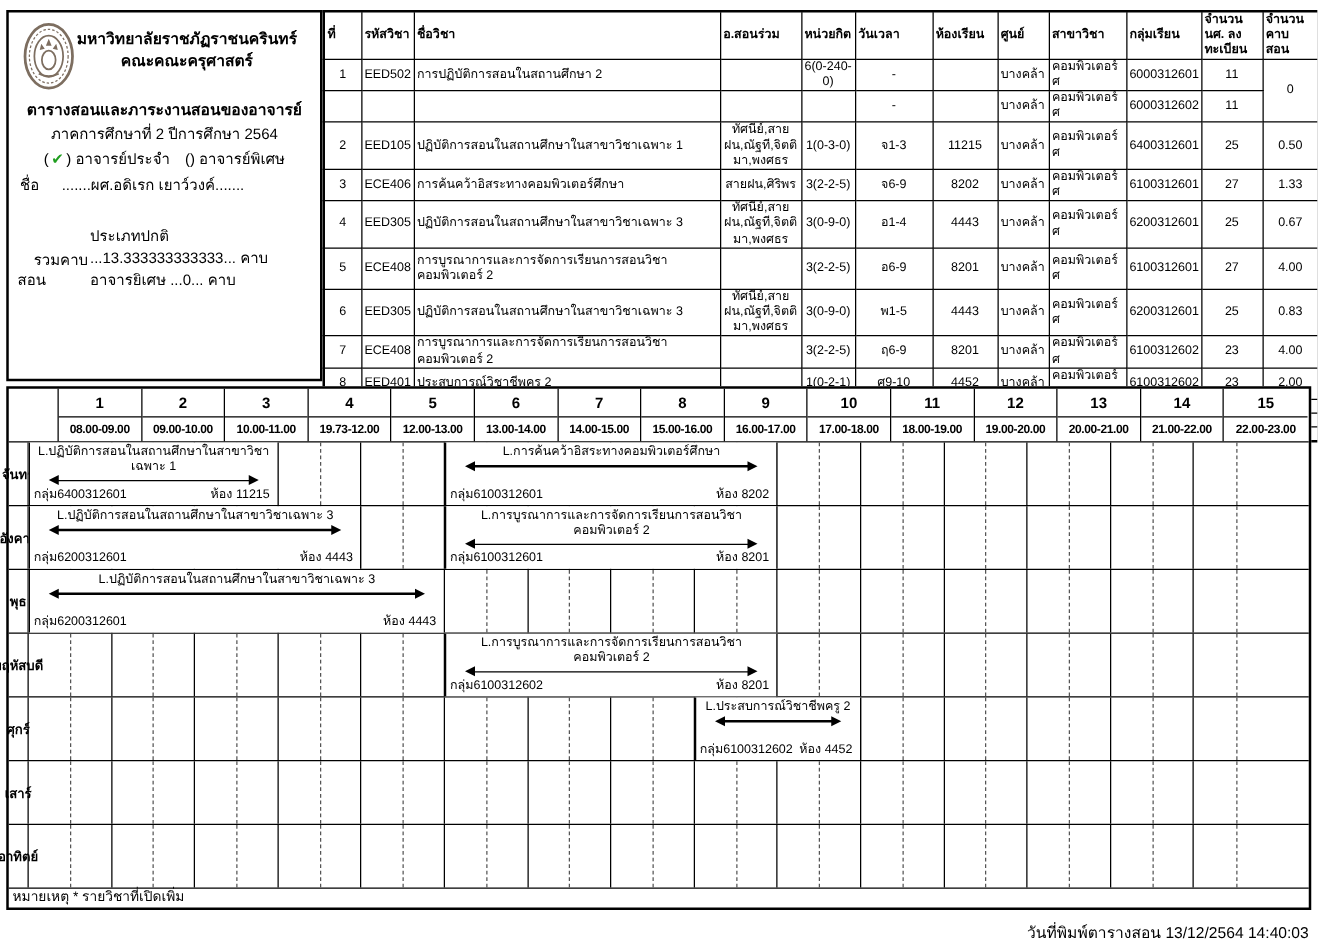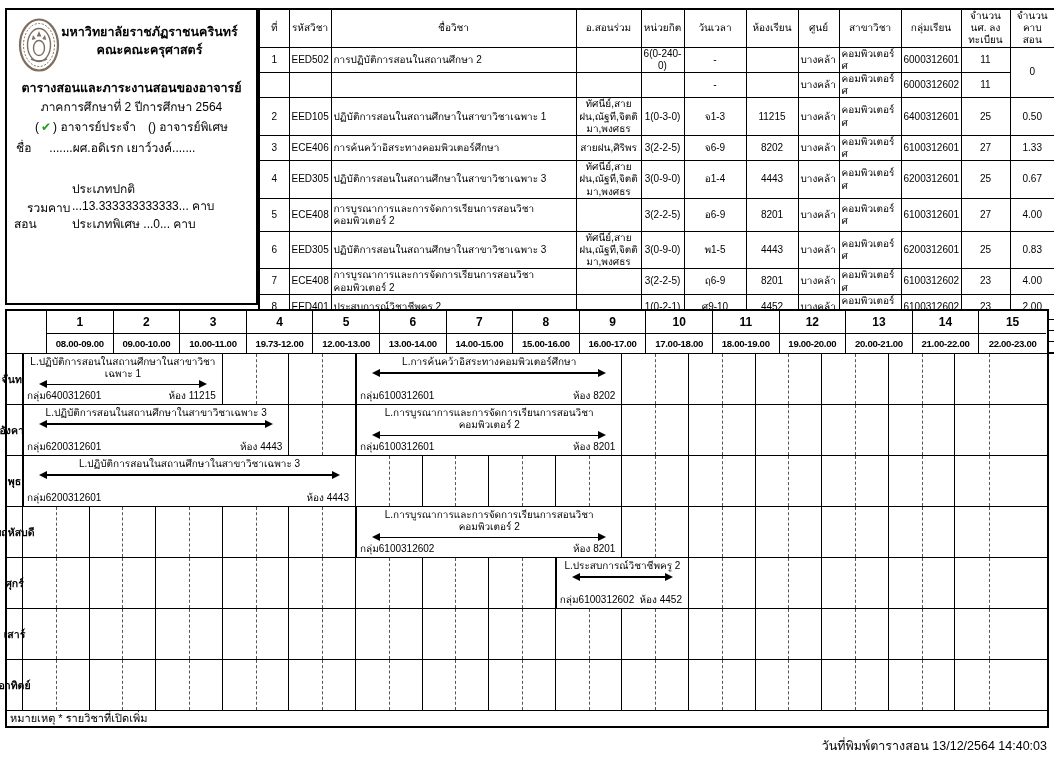--- a/index.html
+++ b/index.html
@@ -8,21 +8,21 @@
     font-family:"Liberation Sans","DejaVu Sans",sans-serif; color:#000;
     overflow:hidden;
   }
   
   .top { position:absolute; top:8px; left:5px; width:1044px; display:flex; align-items:stretch; }
 
   .info-panel {
     width:253px; height:297px; border:2px solid #000; box-sizing:border-box;
     flex:none; font-size:12px; line-height:1.3;
   }
-  .logo-row { display:flex; padding:7px 18px 0 10px; }
+  .logo-row { display:flex; padding:7px 18px 0 10px;font-family:Liberation Mono, monospace; }
   .seal { flex:none; }
   .uni-names { flex:1; text-align:center; font-weight:bold; font-size:12.5px; line-height:1.4; padding-top:7px; }
   .doc-title { text-align:center; font-weight:bold; font-size:12.5px; margin-top:7px; }
   .semester-line { text-align:center; font-size:12px; margin-top:4px; }
   .type-line { text-align:center; font-size:12px; margin-top:4px; }
   .type-check { font-weight:bold; padding:0 2px; }
   .type-special { margin-left:12px; }
   .name-line { font-size:12px; margin-top:6px; padding-left:9px; }
   .name-value { margin-left:18px; }
   .totals { display:flex; margin-top:24px; padding-left:7px; font-size:12px; }
@@ -33,21 +33,21 @@
   
   .course-table-wrap { flex:1; }
   table.course {
     width:791px; height:297px; border-collapse:collapse; table-layout:fixed;
     border:2px solid #000; font-size:10px; background:#fff;
   }
   table.course th, table.course td {
     border:1px solid #000; padding:0 2px; vertical-align:middle;
     overflow:hidden; line-height:1.22;
   }
-  table.course th { font-weight:normal; font-size:10px; text-align:center; height:28px; }
+  table.course th { font-weight:bold; font-size:10px; text-align:left; height:28px; }
   td.c { text-align:center; }
   td.l { text-align:left; }
   tr.empty-row td { height:10px; }
 
   
   .grid {
     position:absolute; top:309px; left:5px; width:1044px;
     border:2px solid #000; box-sizing:border-box; background:#fff;
   }
   .grid-head { display:flex; border-bottom:1px solid #000; }
@@ -117,21 +117,21 @@
         <span>ชื่อ</span><span class="name-value">.......ผศ.อดิเรก เยาว์วงค์.......</span>
       </div>
       <div class="totals">
         <div class="totals-label">
           <div class="l1">รวมคาบ</div>
           <div>สอน</div>
         </div>
         <div class="totals-values">
           <div>ประเภทปกติ</div>
           <div>...13.333333333333... คาบ</div>
-          <div>ประเภทพิเศษ ...0... คาบ</div>
+          <div>อาจารยิเศษ ...0... คาบ</div>
         </div>
       </div>
     </div>
 
     <div class="course-table-wrap">
       <table class="course">
         <colgroup>
           <col style="width:30px">
             <col style="width:42px">
             <col style="width:245px">

